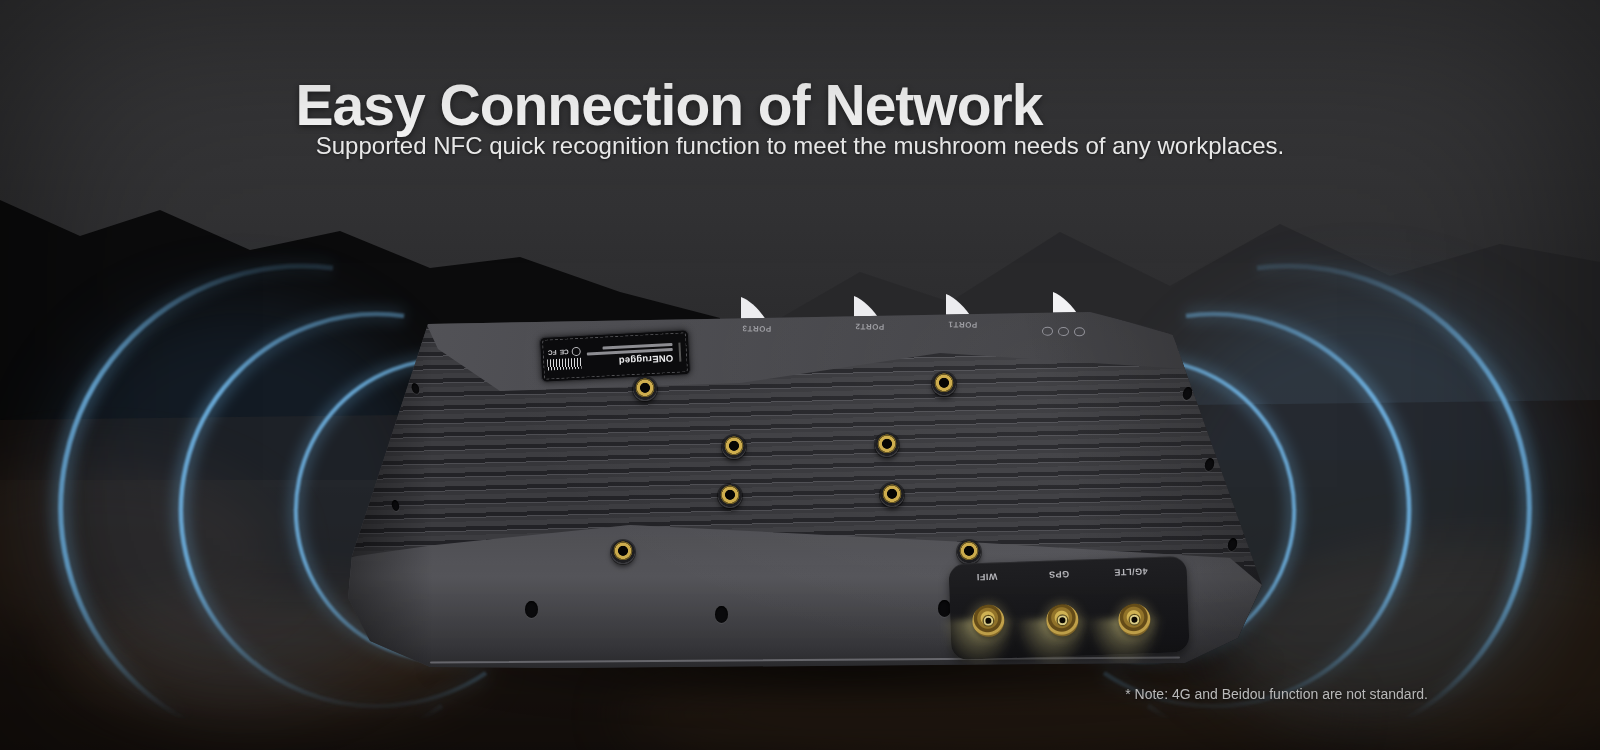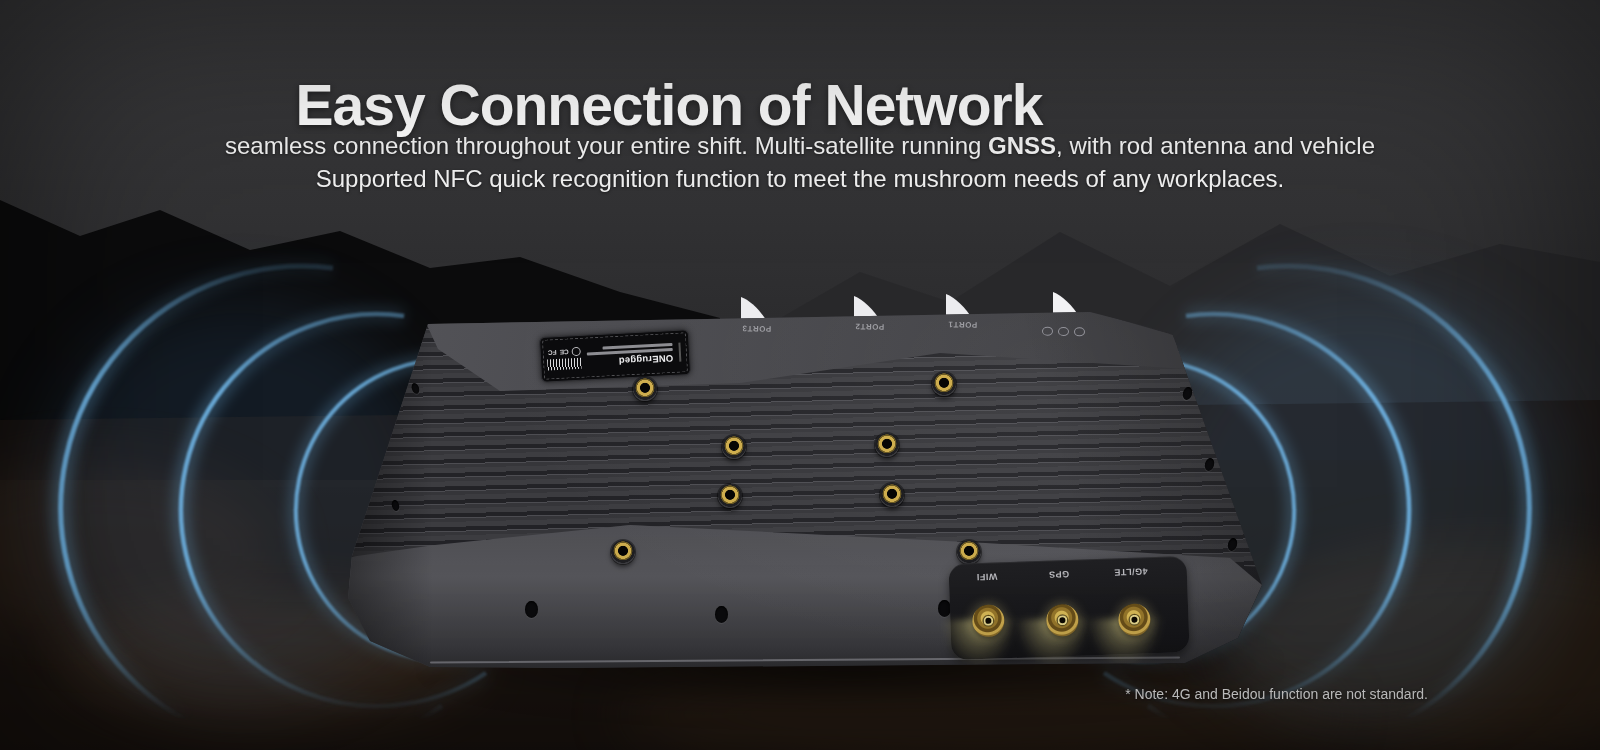--- a/index.html
+++ b/index.html
@@ -212,19 +212,18 @@
   <span class="abs port-label" style="left:855px;top:322px;">PORT2</span>
   <span class="abs port-label" style="left:948px;top:320px;">PORT1</span>
   <div class="abs edge-icons" style="left:1042px;top:327px;">
     <span></span>
       <span></span>
       <span></span>
   </div>
 
   <h1 class="abs title">Easy Connection of Network</h1>
   <div class="abs desc">
-      <div><span>seamless connection throughout your entire shift. Multi-satellite running </span><span class="b">GNSS</span><span>, with rod antenna and vehicle</span></div>
       <div><span>Supported NFC quick recognition function to meet the mushroom needs of any workplaces.</span></div>
     </div>
   <div class="abs note">* Note: 4G and Beidou function are not standard.</div>
 
   <div class="abs vignette"></div>
 </div>
 
 </body></html>

